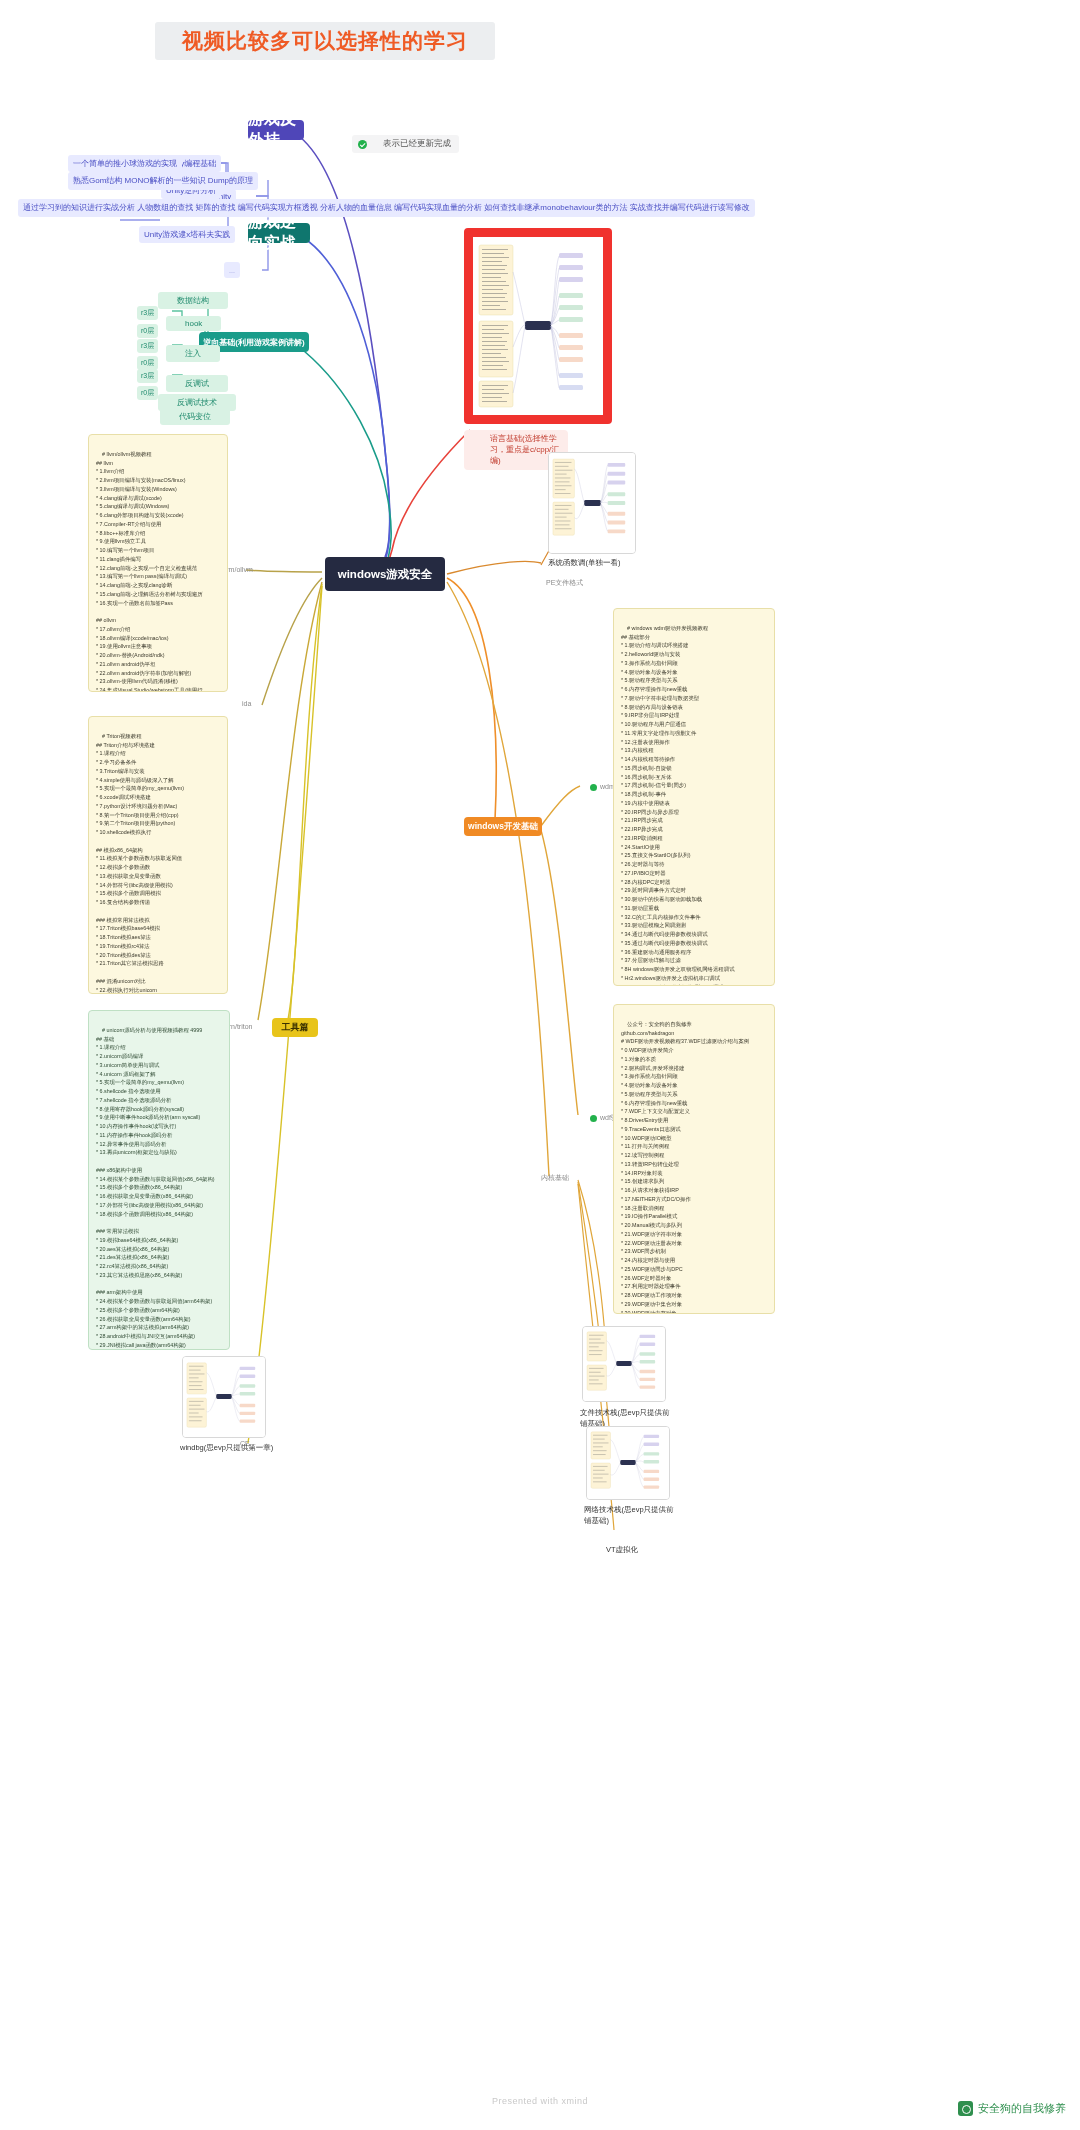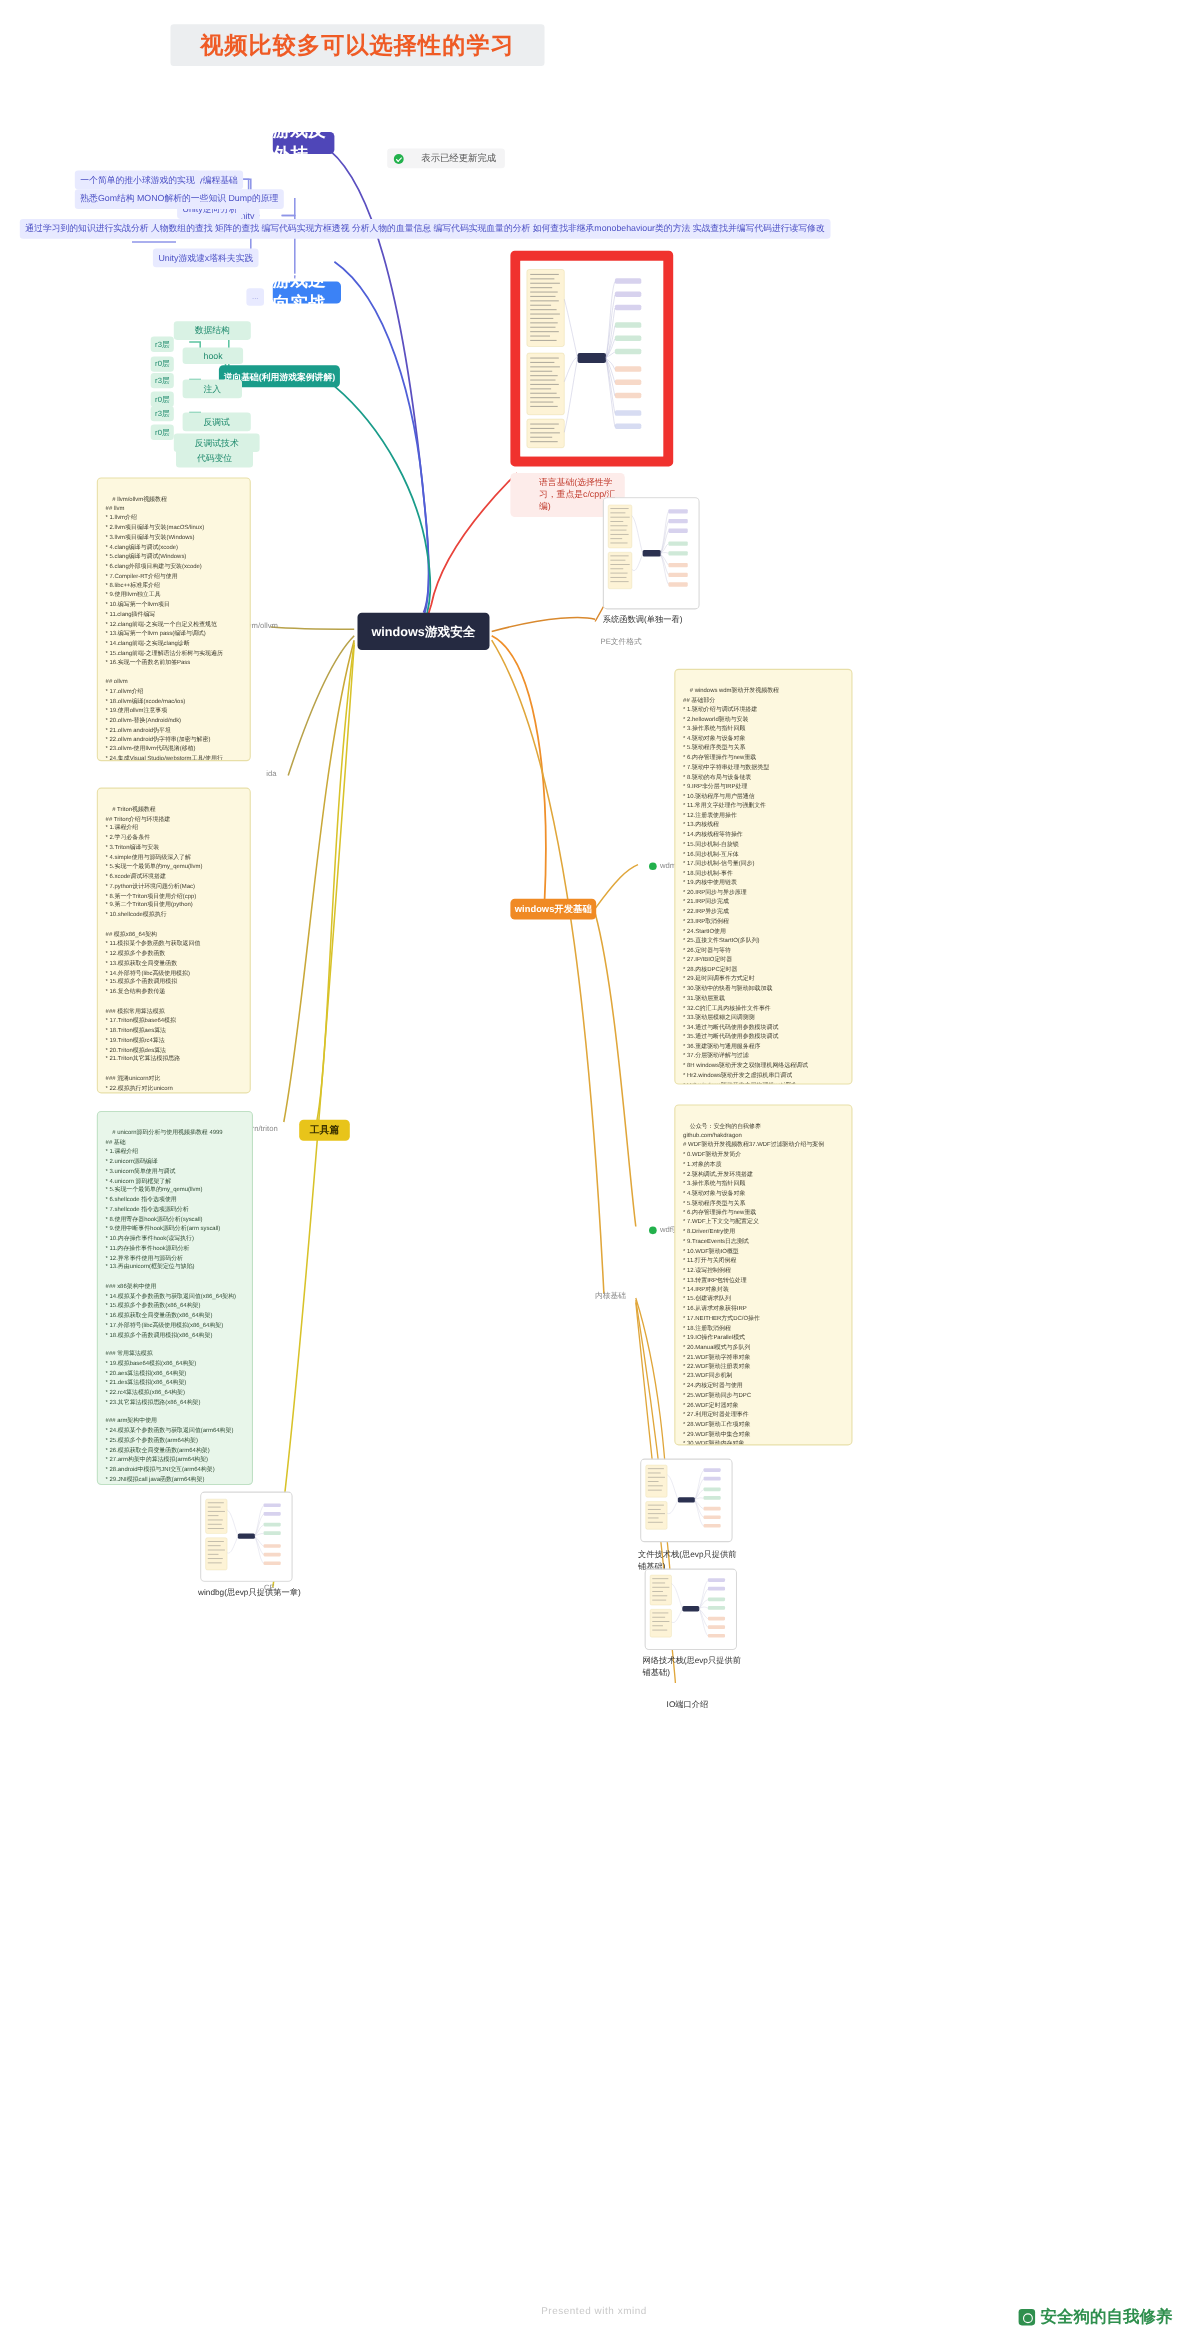--- a/index.html
+++ b/index.html
@@ -40,21 +40,21 @@
     position:absolute; left:325px; top:557px; width:120px; height:34px;
     background:#252a41; border-radius:4px; color:#fff;
     display:flex; align-items:center; justify-content:center;
     font-size:11.5px; font-weight:bold;
   }
 
   
   .pill { position:absolute; border-radius:4px; color:#fff; font-size:16px; font-weight:bold;
           display:flex; align-items:center; justify-content:center; }
   .pill.violet { background:#4f46b8; }
-  .pill.blue   { background:#3b82f6;margin-top:33px; }
+  .pill.blue   { background:#0f766e; }
   .pill.green  { background:#1a9c8a; }
   .pill.orange { background:#f08a24; }
   .pill.yellow { background:#e8c41a; color:#3a3100; }
 
   
   .bnode { position:absolute; background:#e8eaff; color:#4a4fc4; font-size:8px;
            border-radius:3px; padding:3px 5px; }
   .bnode.multiline { line-height:1.45; }
 
   
@@ -82,21 +82,21 @@
                   line-height:1.35; }
   .caption-red { background:#fdecea; color:#c0392b;padding-left:26px; }
 
   .footer { position:absolute; left:0; right:0; bottom:24px; text-align:center;
             color:#c9c9c9; font-size:9px; letter-spacing:.5px; }
 
   .wmark { position:absolute; right:14px; bottom:14px; display:flex; align-items:center; gap:5px; }
   .wmark .avatar { width:15px; height:15px; border-radius:3px; background:#2f8f4e; position:relative; }
   .wmark .avatar::after{content:"";position:absolute;left:4px;top:4px;width:7px;height:7px;
                         border-radius:50%;border:1.4px solid #fff;}
-  .wmark .wtxt { font-size:15px; color:#2f8f4e; font-weight:bold; }
+  .wmark .wtxt { font-size:11px; color:#2f8f4e; font-weight:normal; }
 
   .elabel { position:absolute; font-size:7px; color:#8a8a8a; }
 </style>
 </head>
 <body>
 
 <div id="canvas">
 
   <svg class="links" viewBox="0 0 1080 2130">
     <g fill="none" stroke-width="1.4">
@@ -780,21 +780,21 @@
           <rect x="6" y="56" width="14" height="0.8"></rect>
         </g>
       </svg>
     </div>
   </div>
   <div class="thumb-label" style="left:584px;top:1505px;width:96px;">
     <span>网络技术栈(思evp只提供前铺基础)</span>
   </div>
 
   <div class="thumb-label" style="left:606px;top:1545px;">
-    <span>IO端口介绍</span>
+    <span>VT虚拟化</span>
   </div>
 
   <div class="thumb plain" style="left:182px;top:1356px;width:84px;height:82px;">
     <div class="inner">
       <svg viewBox="0 0 84 82" width="100%" height="100%">
         <rect width="84" height="82" fill="#fff"></rect>
         <rect x="34" y="38" width="16" height="5" rx="1.5" fill="#2b3150"></rect>
         <g fill="#fdf3d6" stroke="#e6d9a0" stroke-width="0.3">
           <rect x="4" y="6" width="20" height="32" rx="1.5"></rect>
           <rect x="4" y="42" width="20" height="30" rx="1.5"></rect>

